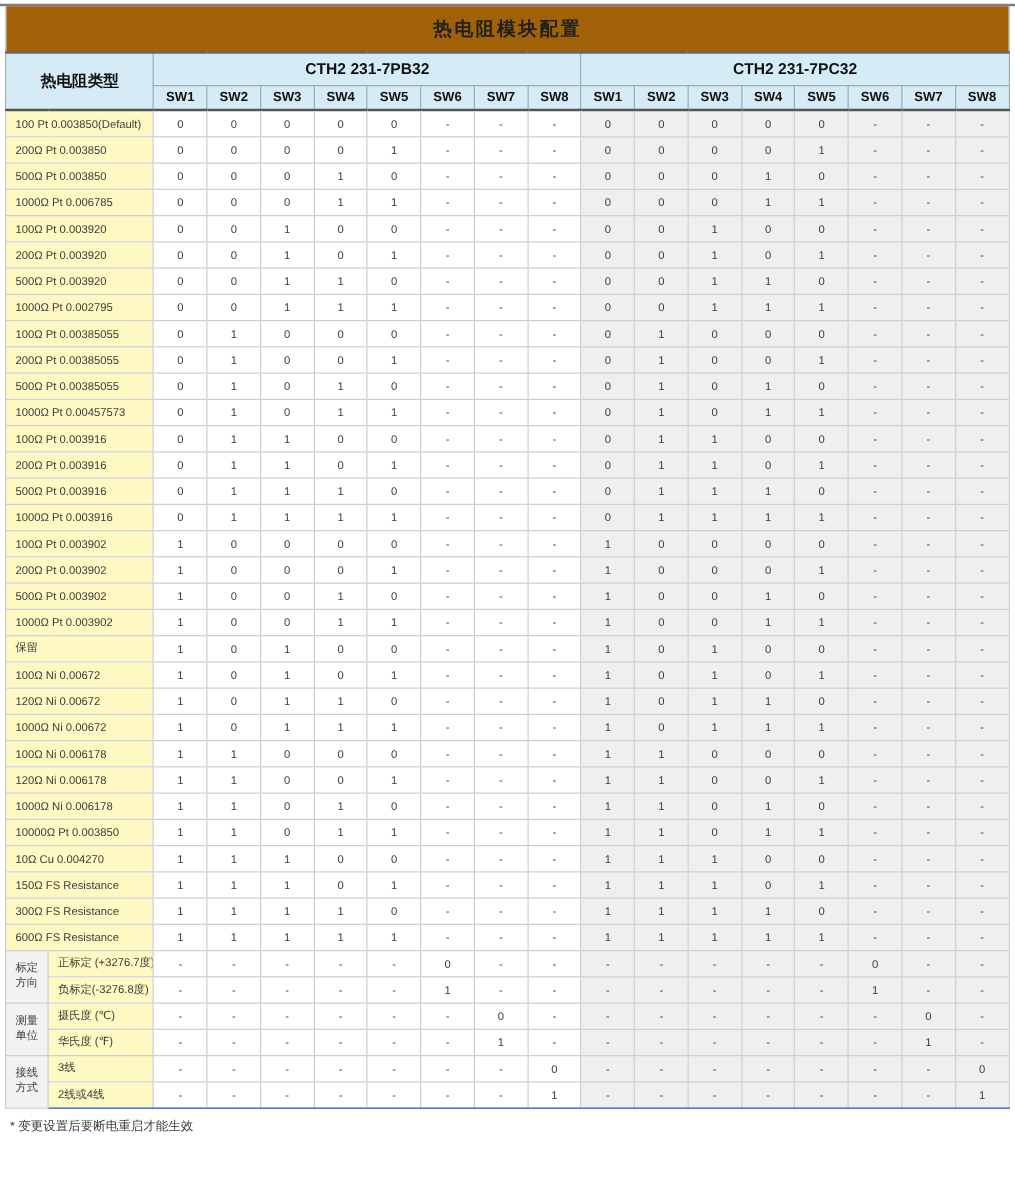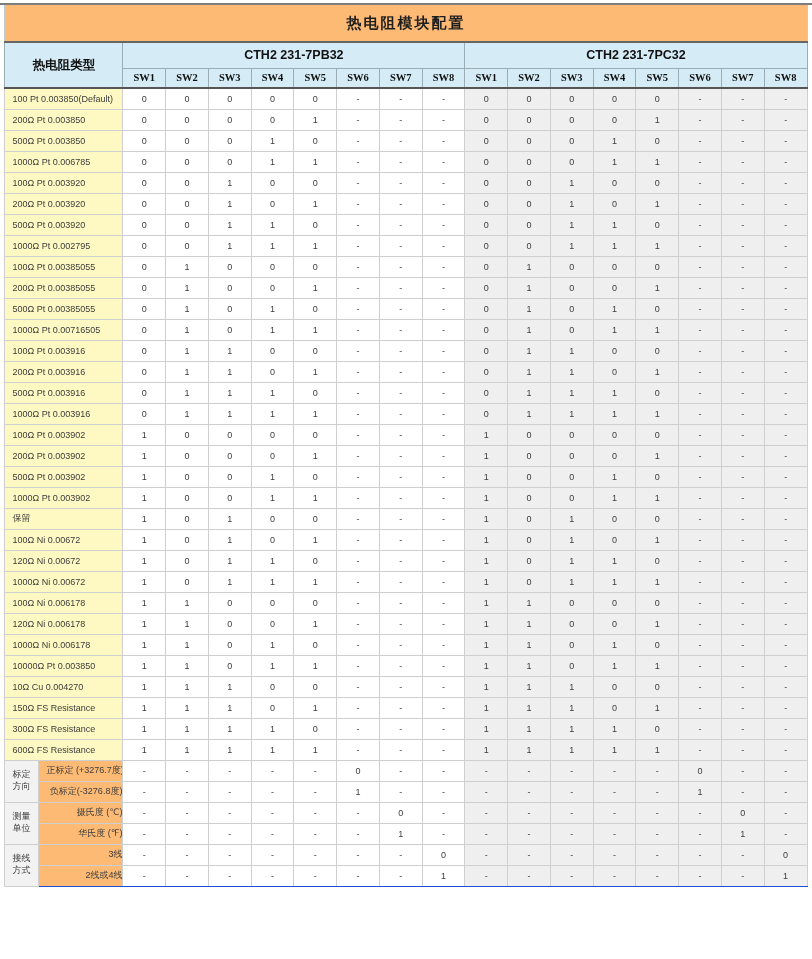--- a/index.html
+++ b/index.html
@@ -2,36 +2,36 @@
 <html><head>
 <meta charset="utf-8">
 <style>
   * { box-sizing: border-box; }
   body { margin: 0; background: #fff; color: #333;
          font-family: "Liberation Sans", "DejaVu Sans", sans-serif; }
   .page { width: 812px; height: 959px; padding-top: 3px; overflow: hidden; }
   .top-rule { height: 2px; background: #7d7d7d; width: 812px; }
   table { border-collapse: collapse; table-layout: fixed; width: 802px; margin: 0 auto;
           border-left: 1px solid #bccdd4; border-right: 1px solid #bccdd4; }
-  .title-cell { background: #fdba74; height: 37px; font-size: 15px; font-weight: 600;
+  .title-cell { background: #a16207; height: 37px; font-size: 15px; font-weight: 600;
                 color: #1f1f1f; text-align: center; border-bottom: 2px solid #666;
                 letter-spacing: 2px; }
   .group-row th { background: #d5ecf6; border: 1px solid #9badb5; height: 26px;
                   font-size: 12.5px; font-weight: bold; color: #111; }
   .type-head { font-size: 12px; border-bottom: 2px solid #555 !important; }
   .sw-row th { background: #d5ecf6; border: 1px solid #9badb5; border-bottom: 2px solid #555;
-               height: 20px; font-size: 10.5px; font-weight: bold; color: #111; font-family: Liberation Serif, serif; }
+               height: 20px; font-size: 10.5px; font-weight: bold; color: #111; }
   tbody td { border: 1px solid #cfcfcf; height: 21px; font-size: 9px; text-align: center;
              color: #3c3c3c; padding: 0; }
   td.lbl { background: #fef9c3; text-align: left; padding-left: 7px;
            white-space: nowrap; overflow: hidden; }
   td.pc  { background: #efefef; }
   td.grp { background: #f2f2f2; padding: 0 7px; line-height: 1.3; word-break: break-all;
            text-align: left; }
-  td.opt { background: #fdba74; text-align: right; padding-left: 7px; white-space: nowrap;
+  td.opt { background: #fef9c3; text-align: left; padding-left: 7px; white-space: nowrap;
            overflow: hidden; }
   tr.sec td { border-top: 1px solid #9b9b9b; }
   tbody tr.last td { border-bottom: 1px solid #1d4ed8; }
   .footnote { width: 802px; margin: 7px auto 0; font-size: 10px; color: #3a3a3a;
               padding-left: 3px; }
 </style>
 </head>
 <body>
 
 <div class="page">
@@ -289,21 +289,21 @@
           <td class="pc">0</td>
           <td class="pc">1</td>
           <td class="pc">0</td>
           <td class="pc">1</td>
           <td class="pc">0</td>
           <td class="pc">-</td>
           <td class="pc">-</td>
           <td class="pc">-</td>
         </tr>
         <tr>
-          <td class="lbl" colspan="2">1000Ω Pt 0.00716505</td>
+          <td class="lbl" colspan="2">1000Ω Pt 0.00457573</td>
           <td class="pb">0</td>
           <td class="pb">1</td>
           <td class="pb">0</td>
           <td class="pb">1</td>
           <td class="pb">1</td>
           <td class="pb">-</td>
           <td class="pb">-</td>
           <td class="pb">-</td>
           <td class="pc">0</td>
           <td class="pc">1</td>
@@ -806,13 +806,14 @@
           <td class="pc">-</td>
           <td class="pc">-</td>
           <td class="pc">-</td>
           <td class="pc">-</td>
           <td class="pc">-</td>
           <td class="pc">-</td>
           <td class="pc">1</td>
         </tr>
       </tbody>
   </table>
+  <div class="footnote">* 变更设置后要断电重启才能生效</div>
 </div>
 
 </body></html>

